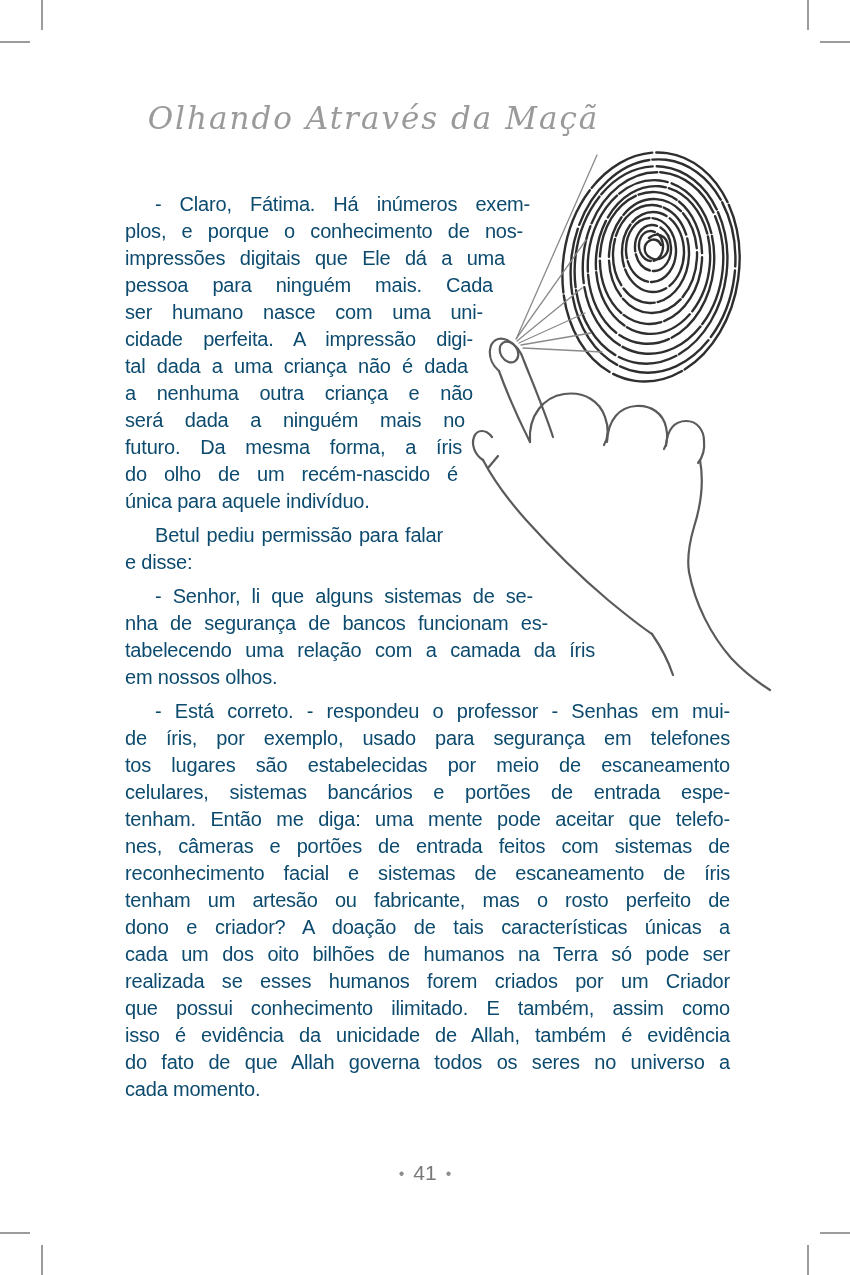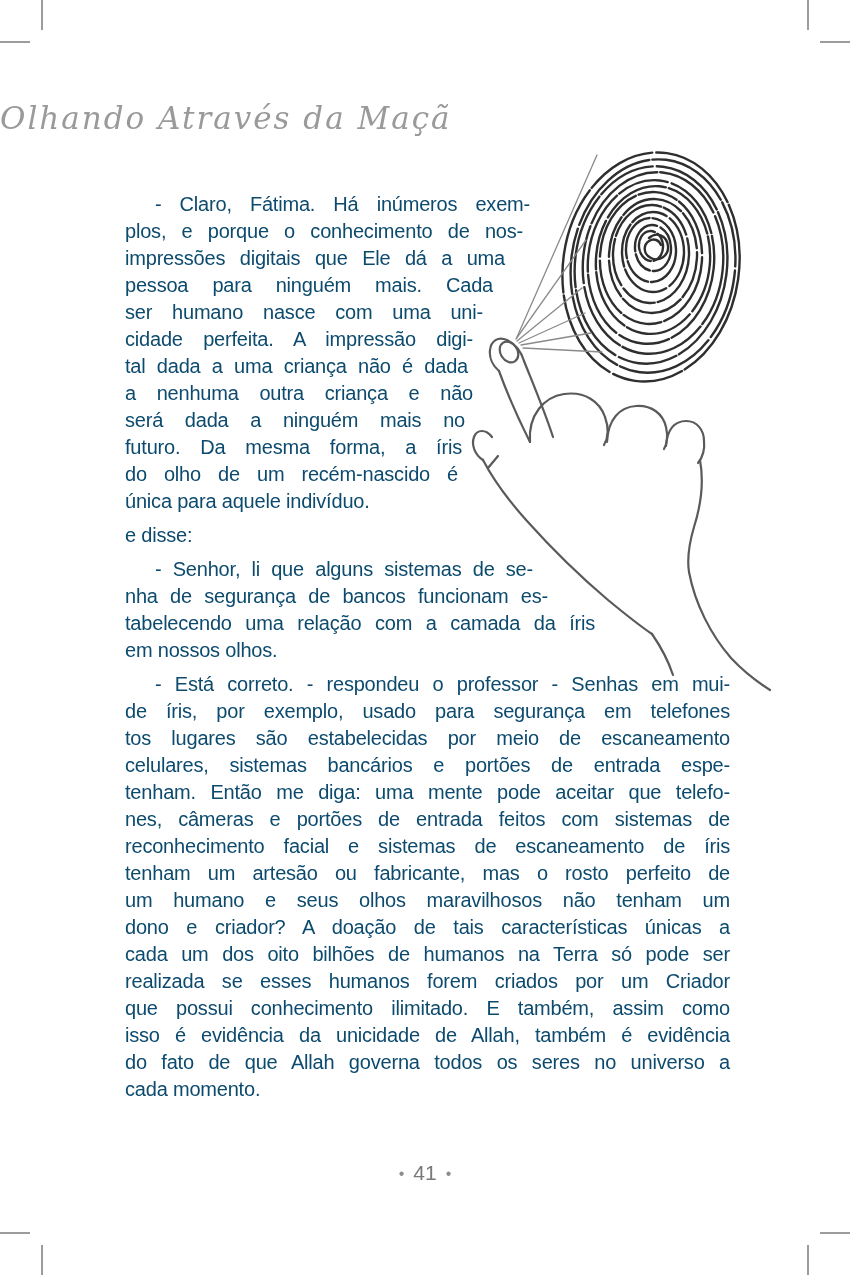--- a/index.html
+++ b/index.html
@@ -10,21 +10,21 @@
   
   .crop{position:absolute;background:#9c9c9c;}
   .crop.v{width:2px;height:30px;}
   .crop.h{width:30px;height:2px;}
   .crop.tl-v{left:41px;top:0;}    .crop.tl-h{left:0;top:41px;}
   .crop.tr-v{left:807px;top:0;}   .crop.tr-h{left:820px;top:41px;}
   .crop.bl-v{left:41px;top:1245px;} .crop.bl-h{left:0;top:1232px;}
   .crop.br-v{left:807px;top:1245px;} .crop.br-h{left:820px;top:1232px;}
 
   .chapter-title{
-    position:absolute;left:0;top:100px;width:747px;text-align:left;
+    position:absolute;left:0;top:100px;width:747px;text-align:center;
     font-family:"DejaVu Serif",serif;font-style:italic;
     font-size:31px;color:#9a9a9a;letter-spacing:2px;
   }
 
   .illustration{position:absolute;left:455px;top:125px;}
 
   .text-col{
     position:absolute;left:125px;top:191px;width:605px;
     color:#0c4a6e;font-size:20px;line-height:27px;letter-spacing:-0.2px;
   }
@@ -130,38 +130,38 @@
         <div class="line">ser humano nasce com uma uni-</div>
         <div class="line">cidade perfeita. A impressão digi-</div>
         <div class="line">tal dada a uma criança não é dada</div>
         <div class="line">a nenhuma outra criança e não</div>
         <div class="line">será dada a ninguém mais no</div>
         <div class="line">futuro. Da mesma forma, a íris</div>
         <div class="line">do olho de um recém-nascido é</div>
         <div class="line last">única para aquele indivíduo.</div>
       </div>
       <div class="para p2">
+        <div class="line first">Betul pediu permissão para falar</div>
         <div class="line last">e disse:</div>
       </div>
       <div class="para p3">
         <div class="line first">- Senhor, li que alguns sistemas de se-</div>
         <div class="line">nha de segurança de bancos funcionam es-</div>
         <div class="line">tabelecendo uma relação com a camada da íris</div>
         <div class="line last">em nossos olhos.</div>
       </div>
       <div class="para p4">
         <div class="line first">- Está correto. - respondeu o professor - Senhas em mui-</div>
         <div class="line">de íris, por exemplo, usado para segurança em telefones</div>
         <div class="line">tos lugares são estabelecidas por meio de escaneamento</div>
         <div class="line">celulares, sistemas bancários e portões de entrada espe-</div>
         <div class="line">tenham. Então me diga: uma mente pode aceitar que telefo-</div>
         <div class="line">nes, câmeras e portões de entrada feitos com sistemas de</div>
         <div class="line">reconhecimento facial e sistemas de escaneamento de íris</div>
         <div class="line">tenham um artesão ou fabricante, mas o rosto perfeito de</div>
-        <div class="line">um humano e seus olhos maravilhosos não tenham um</div>
         <div class="line">dono e criador? A doação de tais características únicas a</div>
         <div class="line">cada um dos oito bilhões de humanos na Terra só pode ser</div>
         <div class="line">realizada se esses humanos forem criados por um Criador</div>
         <div class="line">que possui conhecimento ilimitado. E também, assim como</div>
         <div class="line">isso é evidência da unicidade de Allah, também é evidência</div>
         <div class="line">do fato de que Allah governa todos os seres no universo a</div>
         <div class="line last">cada momento.</div>
       </div>
     </div>
 

